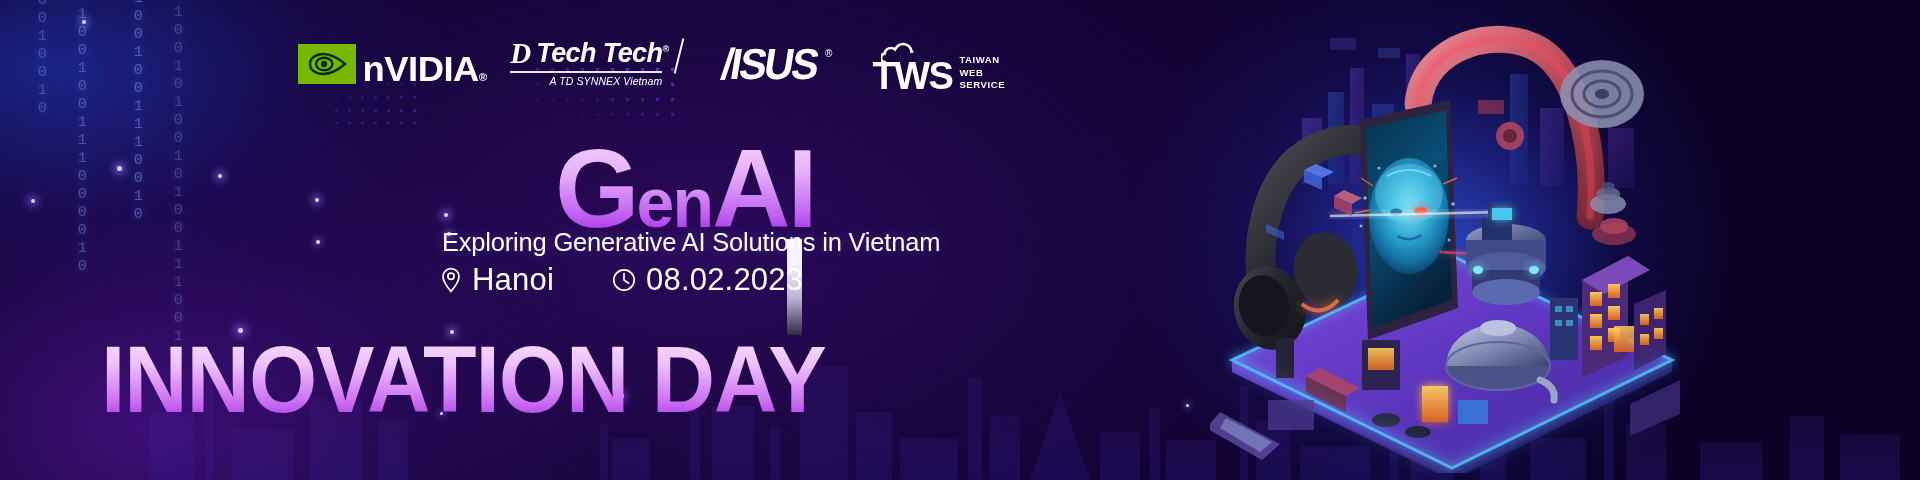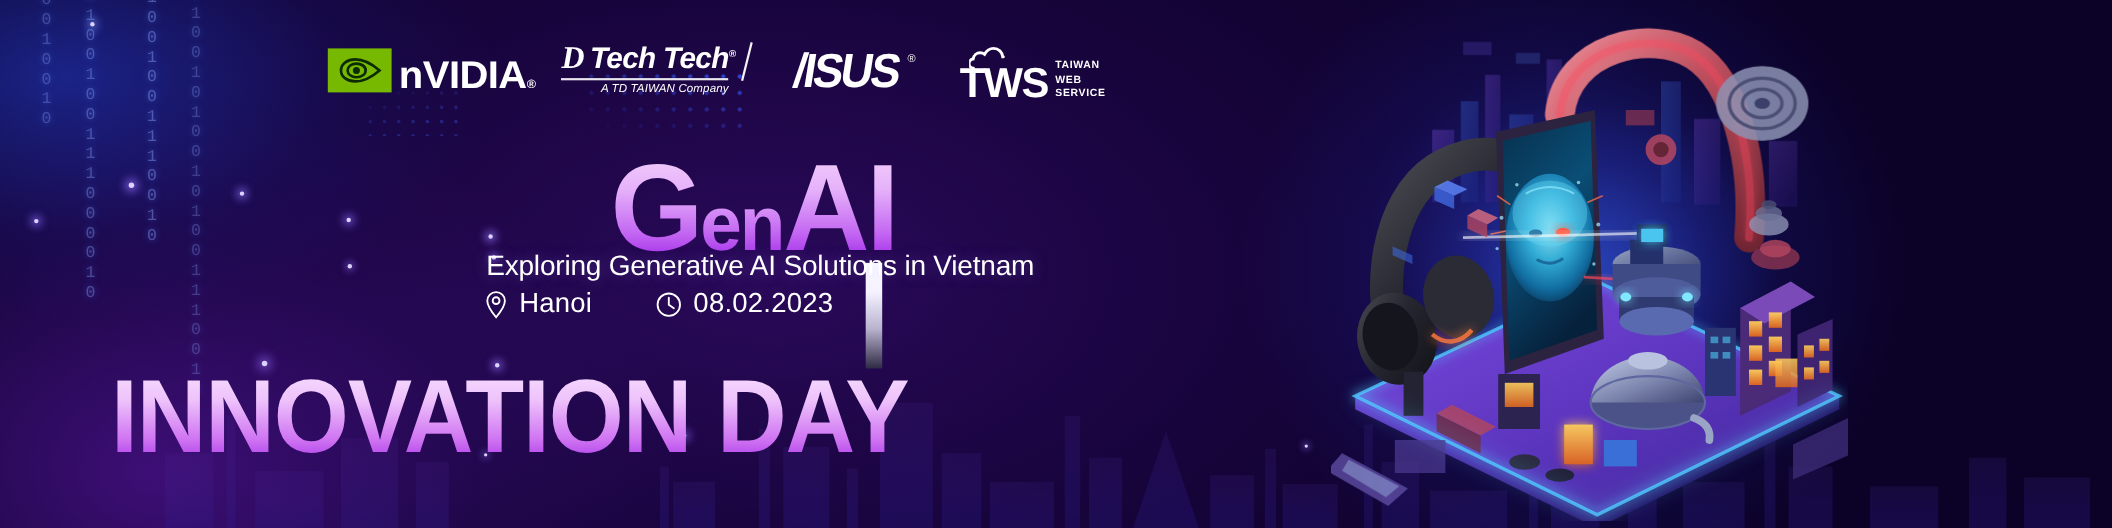--- a/index.html
+++ b/index.html
@@ -147,21 +147,21 @@
     position:absolute; left:442px; top:228px;
     font-family:"Liberation Sans", sans-serif; font-weight:400; font-size:25.5px;
     color:#ffffff; letter-spacing:-0.2px; white-space:nowrap;
     text-shadow:0 0 14px rgba(160,140,255,0.35);
   }
 
   
   .meta { position:absolute; left:440px; top:262px; display:flex; align-items:center; gap:58px; }
   .meta-item { display:flex; align-items:center; gap:10px; }
   .meta-text {
-    font-family:"Liberation Sans", sans-serif; font-weight:400; font-size:25px;
+    font-family:"Liberation Sans", sans-serif; font-weight:400; font-size:31px;
     color:#ffffff; letter-spacing:0.2px; white-space:nowrap;
   }
   .meta-icon { flex:none; display:block; }
 
   
   .illus { position:absolute; left:1210px; top:8px; width:470px; height:465px; }
   .illus-glow {
     position:absolute; left:1195px; top:0px; width:500px; height:480px;
     background:radial-gradient(ellipse 230px 215px at 50% 52%, rgba(60,110,255,0.4) 0%, rgba(40,60,200,0.16) 48%, rgba(0,0,0,0) 74%);
     pointer-events:none;
@@ -259,21 +259,21 @@
       </div>
       <div class="nv-word"><span>nVIDIA</span><sup>®</sup></div>
     </div>
 
     <div class="logo-techdata">
       <div class="td-top">
         <span class="td-mark">D</span>
         <span class="td-word"><span>Tech Tech</span><sup>®</sup><span class="td-slash"></span></span>
       </div>
       <div class="td-rule"></div>
-      <div class="td-sub">A TD TAIWAN Company</div>
+      <div class="td-sub">A TD SYNNEX Vietnam</div>
     </div>
 
     <div class="logo-asus">
       <span class="asus-word">/ISUS</span>
       <span class="asus-r">®</span>
     </div>
 
     <div class="logo-tws">
       <div class="tws-left">
         <svg class="tws-cloud" width="46" height="22" viewBox="0 0 46 22">

